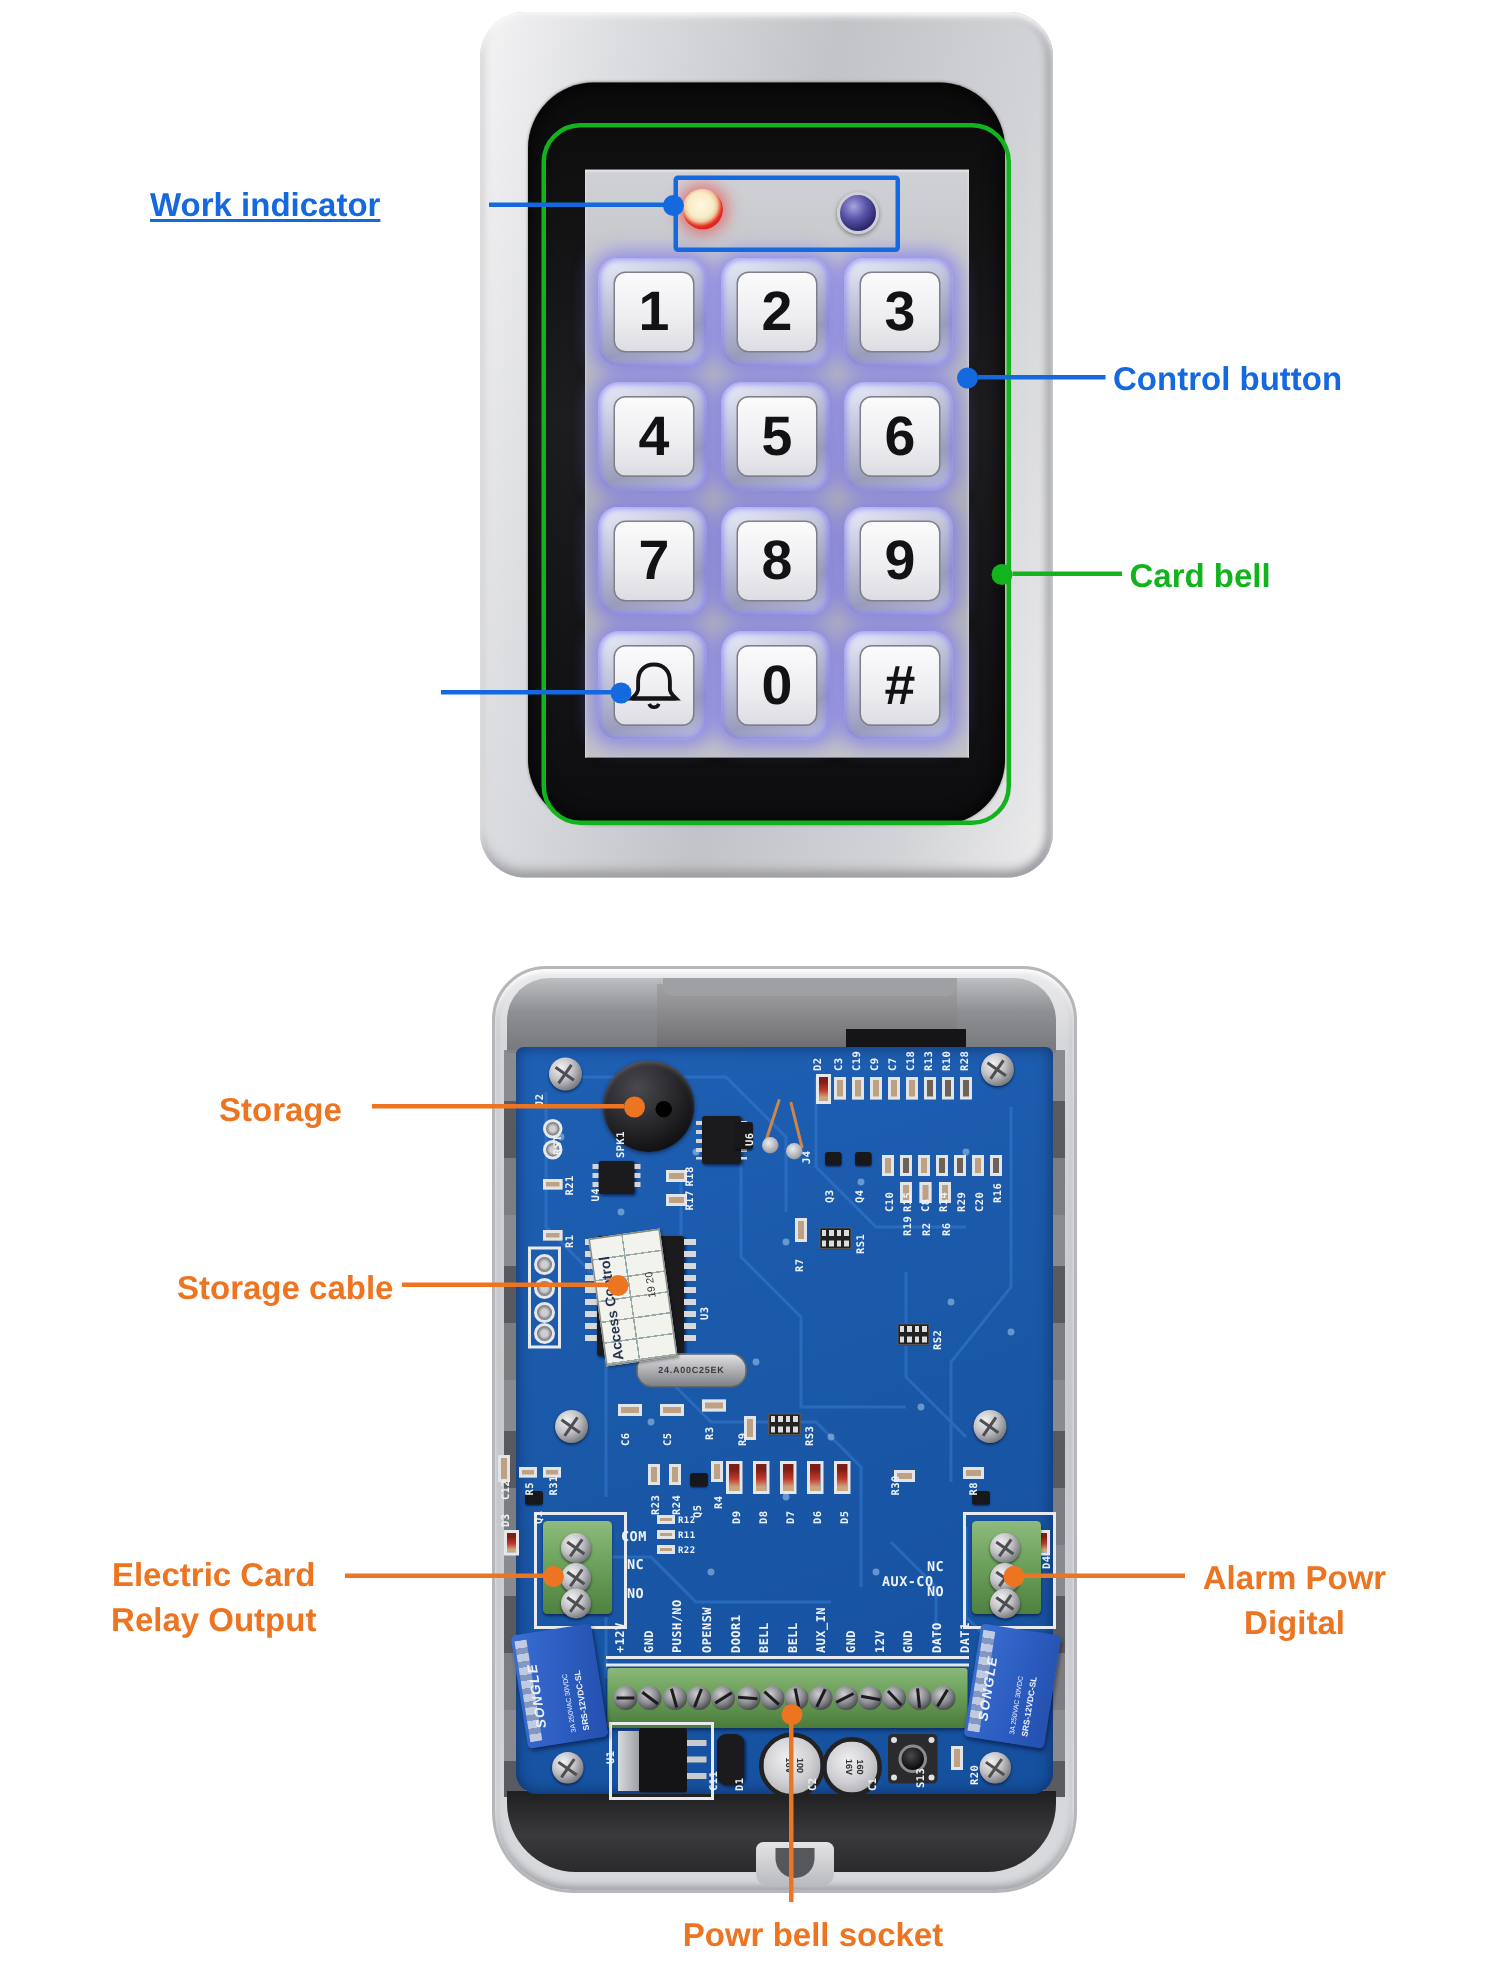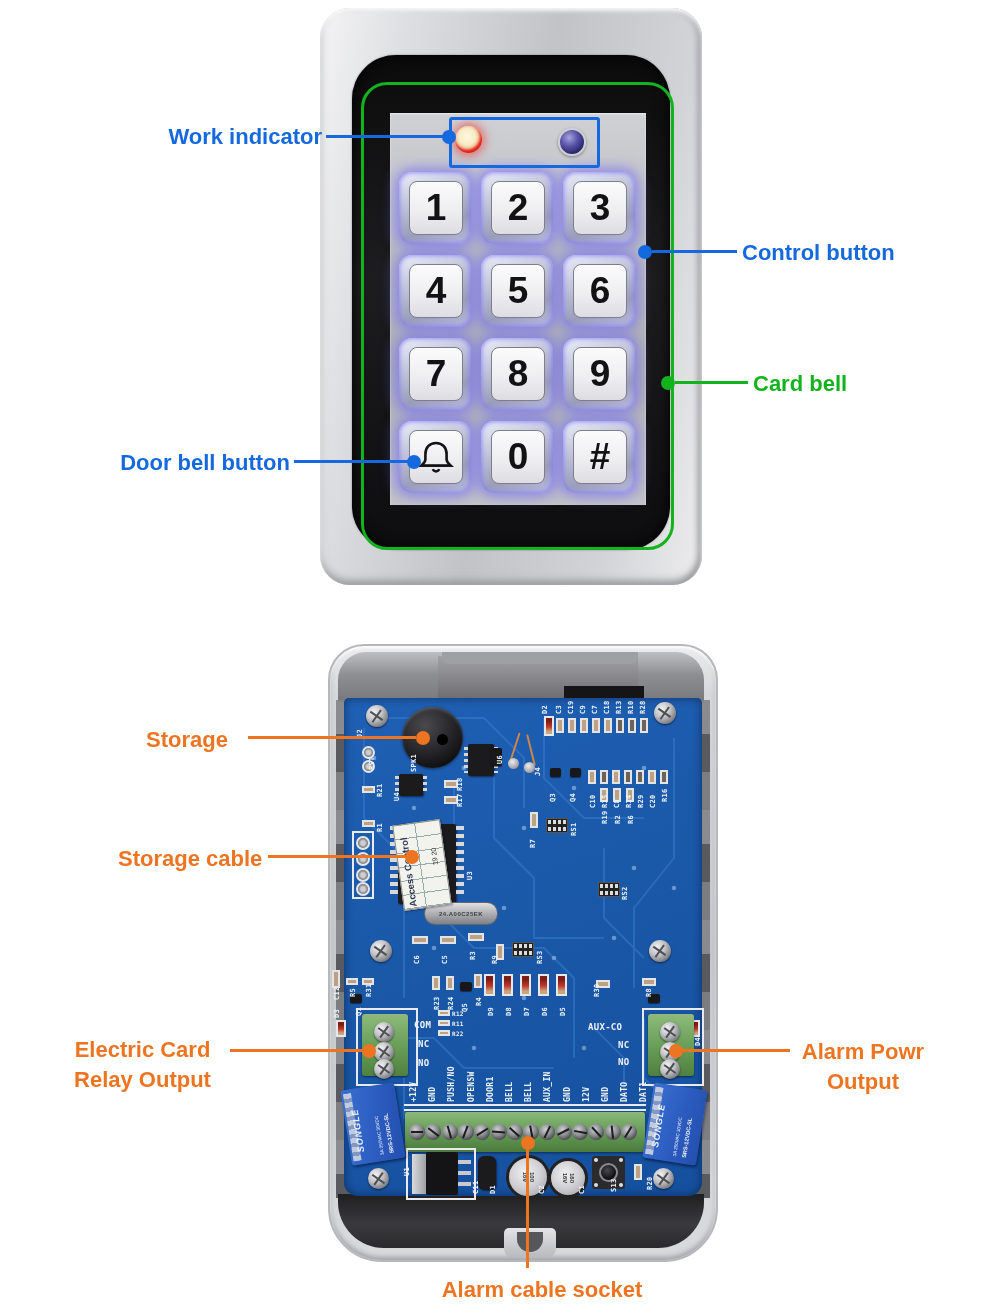--- a/index.html
+++ b/index.html
@@ -109,21 +109,21 @@
     transform:rotate(-8deg);z-index:6;box-shadow:1px 1px 2px rgba(0,0,30,.4);
     background-image:linear-gradient(90deg,transparent 0 21px,#9aa 21px 22px,transparent 22px),
       repeating-linear-gradient(180deg,transparent 0 13px,#9aa 13px 14px);}
   .chiplabel .clv{position:absolute;left:2px;bottom:2px;font-size:9.5px;font-weight:bold;color:#2a3450;
     transform:rotate(-90deg);transform-origin:0 100%;white-space:nowrap;left:14px;}
   .chiplabel .cln{position:absolute;left:40px;bottom:40px;font-size:7px;color:#333;
     transform:rotate(-90deg);transform-origin:0 100%;white-space:nowrap;}
   .comb{position:absolute;width:8px;background:repeating-linear-gradient(180deg,#d8d9db 0 4px,transparent 4px 8px);}
   .silk{position:absolute;color:#eef2f6;font-size:7px;font-weight:bold;font-family:"DejaVu Sans Mono",monospace;
     white-space:nowrap;z-index:8;letter-spacing:.3px;}
-  .silk.h{z-index:8;}
+  .silk.h{z-index:8;margin-top:28px;}
   .whitebox{position:absolute;border:2px solid #e8eaee;z-index:4;}
   .tblock{position:absolute;width:46px;height:62px;border-radius:3px;z-index:5;
     background:linear-gradient(180deg,#8fba7d 0%,#6da25c 45%,#4f8040 100%);box-shadow:0 1px 2px rgba(0,0,20,.5);}
   .relay{position:absolute;width:54px;height:76px;z-index:6;border-radius:3px;
     background:linear-gradient(100deg,#3a6fd0 0%,#2c5cc0 55%,#2450ae 100%);box-shadow:1px 2px 3px rgba(0,0,30,.5);overflow:hidden;}
   .relay .stripes{position:absolute;left:2px;top:4px;width:8px;height:68px;
     background:repeating-linear-gradient(180deg,#d8dce4 0 5px,#8fa0c0 5px 9px);opacity:.85;}
   .rtxt{position:absolute;color:#eef1f8;white-space:nowrap;transform:rotate(-90deg);transform-origin:0 100%;}
   .rtxt.brand{left:16px;bottom:12px;font-size:9px;font-weight:bold;font-style:italic;letter-spacing:1px;}
   .rtxt.rating{left:34px;bottom:6px;font-size:4.6px;}
@@ -196,33 +196,32 @@
               <div class="key-face">#</div>
             </div>
           </div>
       </div>
     </div>
   </div>
 
   <div class="rect-outline work-rect"></div>
   <div class="rect-outline card-rect"></div>
 
-  <div class="lbl blue" style="left:100px;top:123px;width:222px;text-align:right;">Work indicator</div>
+  <div class="lbl blue" style="left:100px;top:123px;width:222px;text-decoration:underline;">Work indicator</div>
   <div class="aline blue" style="left:326px;top:135px;width:118px;"></div>
   <div class="adot blue" style="left:442px;top:130px;"></div>
 
   <div class="adot blue" style="left:638px;top:245px;"></div>
   <div class="aline blue" style="left:652px;top:250px;width:85px;"></div>
   <div class="lbl blue" style="left:742px;top:239px;">Control button</div>
 
   <div class="adot green" style="left:661px;top:376px;"></div>
   <div class="aline green" style="left:675px;top:381px;width:73px;"></div>
   <div class="lbl green" style="left:753px;top:370px;">Card bell</div>
 
-  <div class="lbl blue" style="left:80px;top:449px;width:210px;text-align:right;">Door bell button</div>
   <div class="aline blue" style="left:294px;top:460px;width:114px;"></div>
   <div class="adot blue" style="left:407px;top:455px;"></div>
 
   <div class="dev-bot">
     <div class="bc-topmetal">
       <div class="bc-topplate"></div>
       <div class="bc-topnotch"></div>
       <div class="bc-toptab"></div>
     </div>
     <div class="bc-side" style="left:6px;"></div>
@@ -530,19 +529,19 @@
   <div class="adot orange" style="left:405px;top:850px;"></div>
 
   <div class="lbl orange" style="left:55px;top:1036px;width:175px;text-align:center;">Electric Card</div>
   <div class="lbl orange" style="left:55px;top:1066px;width:175px;text-align:center;">Relay Output</div>
   <div class="aline orange" style="left:230px;top:1049px;width:134px;"></div>
   <div class="adot orange" style="left:362px;top:1044px;"></div>
 
   <div class="adot orange" style="left:669px;top:1044px;"></div>
   <div class="aline orange" style="left:682px;top:1049px;width:108px;"></div>
   <div class="lbl orange" style="left:793px;top:1038px;width:140px;text-align:center;">Alarm Powr</div>
-  <div class="lbl orange" style="left:793px;top:1068px;width:140px;text-align:center;">Output</div>
+  <div class="lbl orange" style="left:793px;top:1068px;width:140px;text-align:center;">Digital</div>
 
   <div class="adot orange" style="left:521px;top:1136px;z-index:45;"></div>
   <div class="aline orange v" style="left:526px;top:1146px;height:122px;z-index:45;"></div>
-  <div class="lbl orange" style="left:432px;top:1276px;width:220px;text-align:center;">Alarm cable socket</div>
+  <div class="lbl orange" style="left:432px;top:1276px;width:220px;text-align:center;">Powr bell socket</div>
 
 </div>
 
 </body></html>

